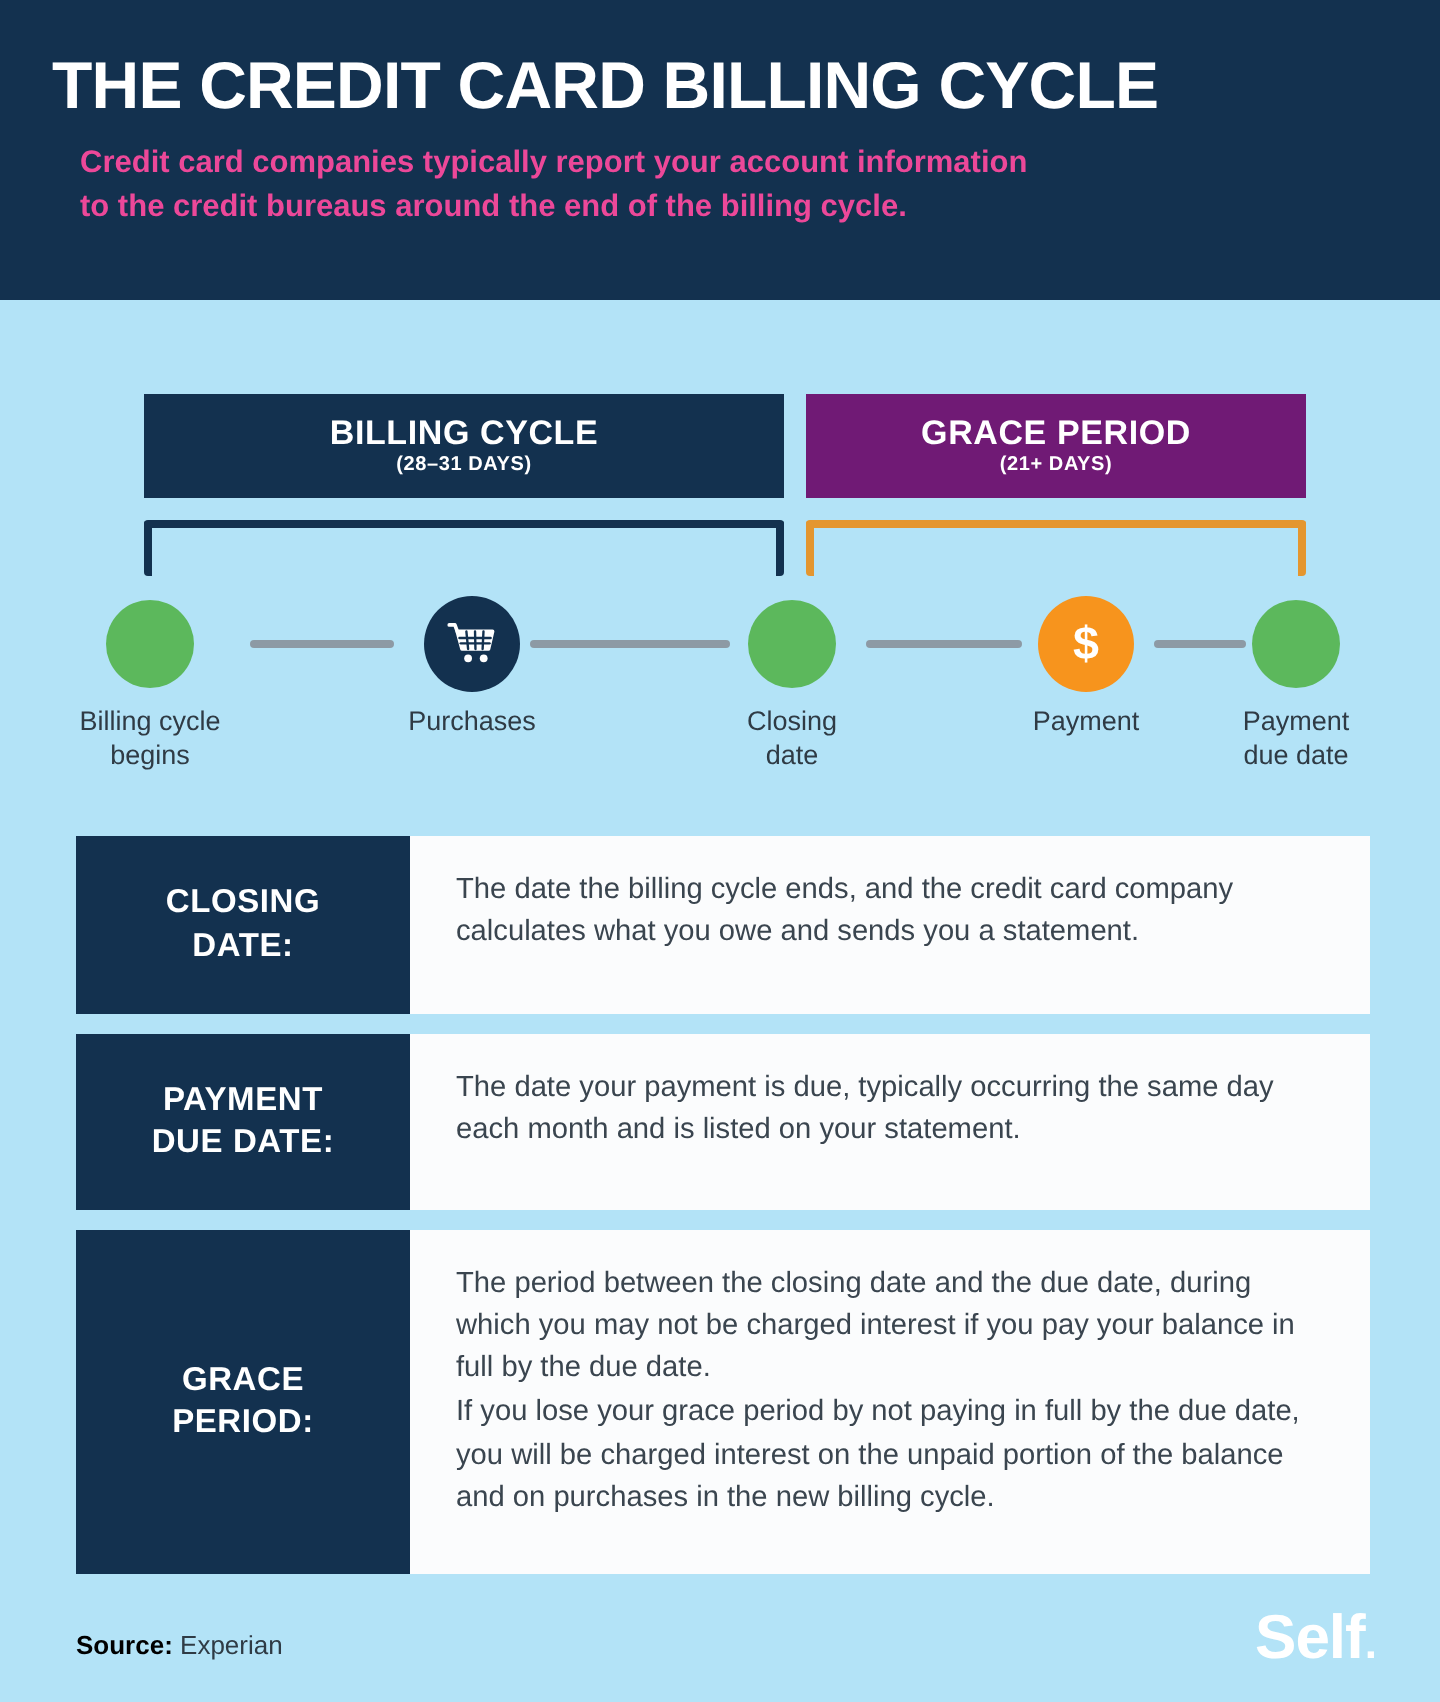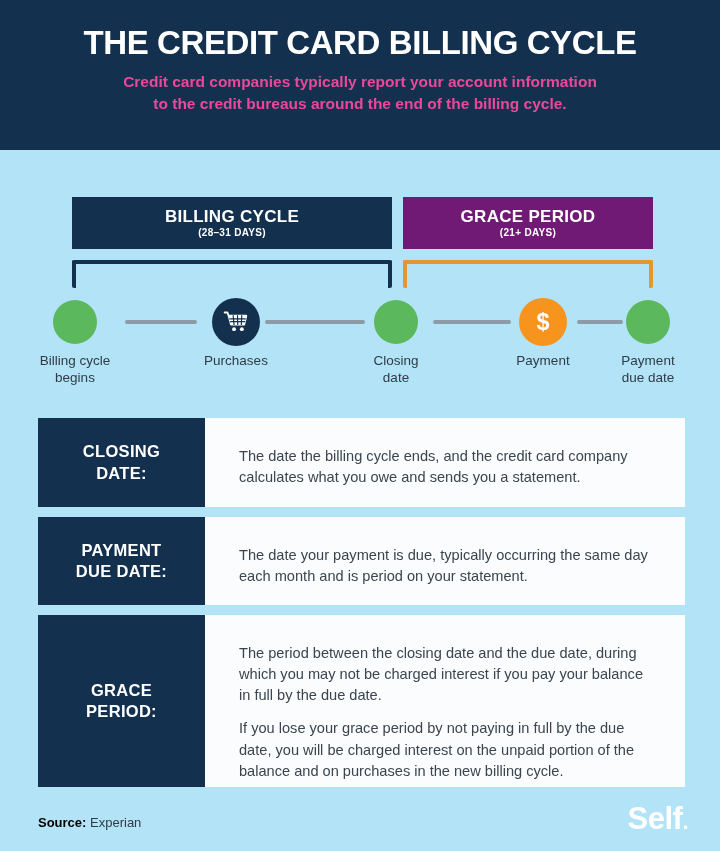--- a/index.html
+++ b/index.html
@@ -24,21 +24,21 @@
   
   .header {
     position: absolute;
     left: 0;
     top: 0;
     width: 720px;
     height: 150px;
     background: #13314f;
     box-sizing: border-box;
     padding: 26px 26px 0 26px;
-    text-align: center;
+    text-align: left;
   }
   .header-title {
     color: #ffffff;
     font-size: 33px;
     font-weight: bold;
     letter-spacing: -0.4px;
     line-height: 1.05;
     margin: 0 0 10px 0;
   }
   .header-sub {
@@ -184,21 +184,21 @@
   }
   .card-def {
     flex: 1 1 auto;
     background: #fbfcfd;
     color: #3a454f;
     font-size: 14.6px;
     line-height: 1.45;
     padding: 16px 20px 16px 22px;
     box-sizing: border-box;
   }
-  .card-def p { margin: 12px; }
+  .card-def p { margin: 1px; }
   .card-def p + p { margin-top: 0px; }
 
   
   .footer {
     position: absolute;
     left: 0;
     bottom: 0;
     width: 720px;
     height: 56px;
   }
@@ -328,21 +328,21 @@
     </div>
 
     <div class="card" style="height:88px;">
       <div class="card-term">
         <div>
           <span>PAYMENT</span><br>
           <span>DUE DATE:</span>
         </div>
       </div>
       <div class="card-def">
-        <p>The date your payment is due, typically occurring the same day each month and is period on your statement.</p>
+        <p>The date your payment is due, typically occurring the same day each month and is listed on your statement.</p>
       </div>
     </div>
 
     <div class="card" style="height:172px;">
       <div class="card-term">
         <div>
           <span>GRACE</span><br>
           <span>PERIOD:</span>
         </div>
       </div>

